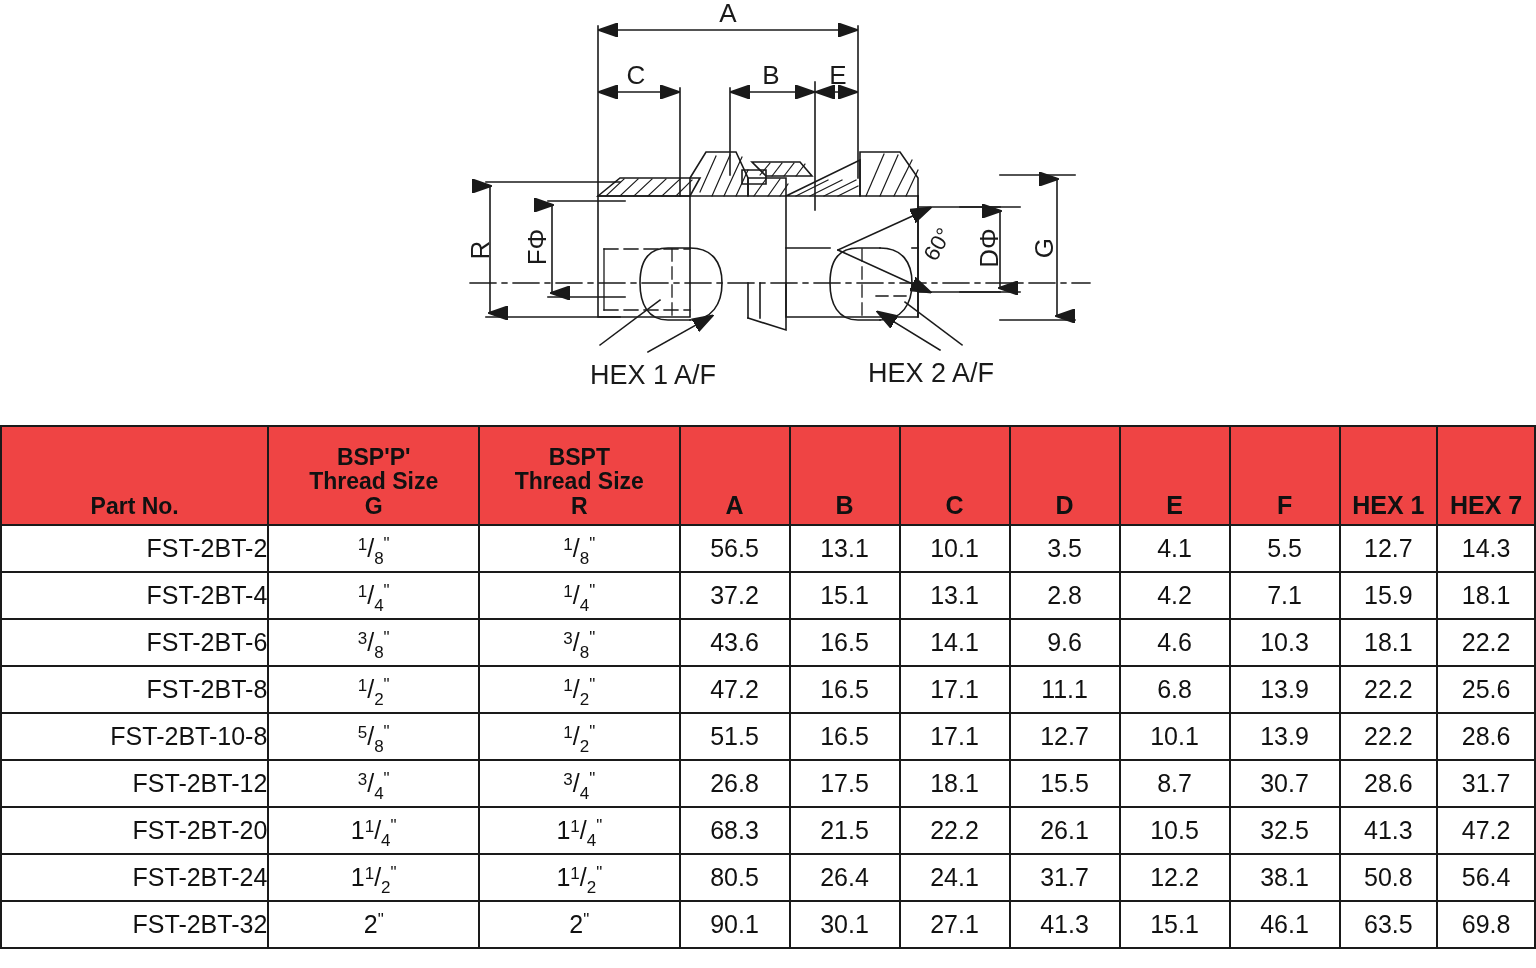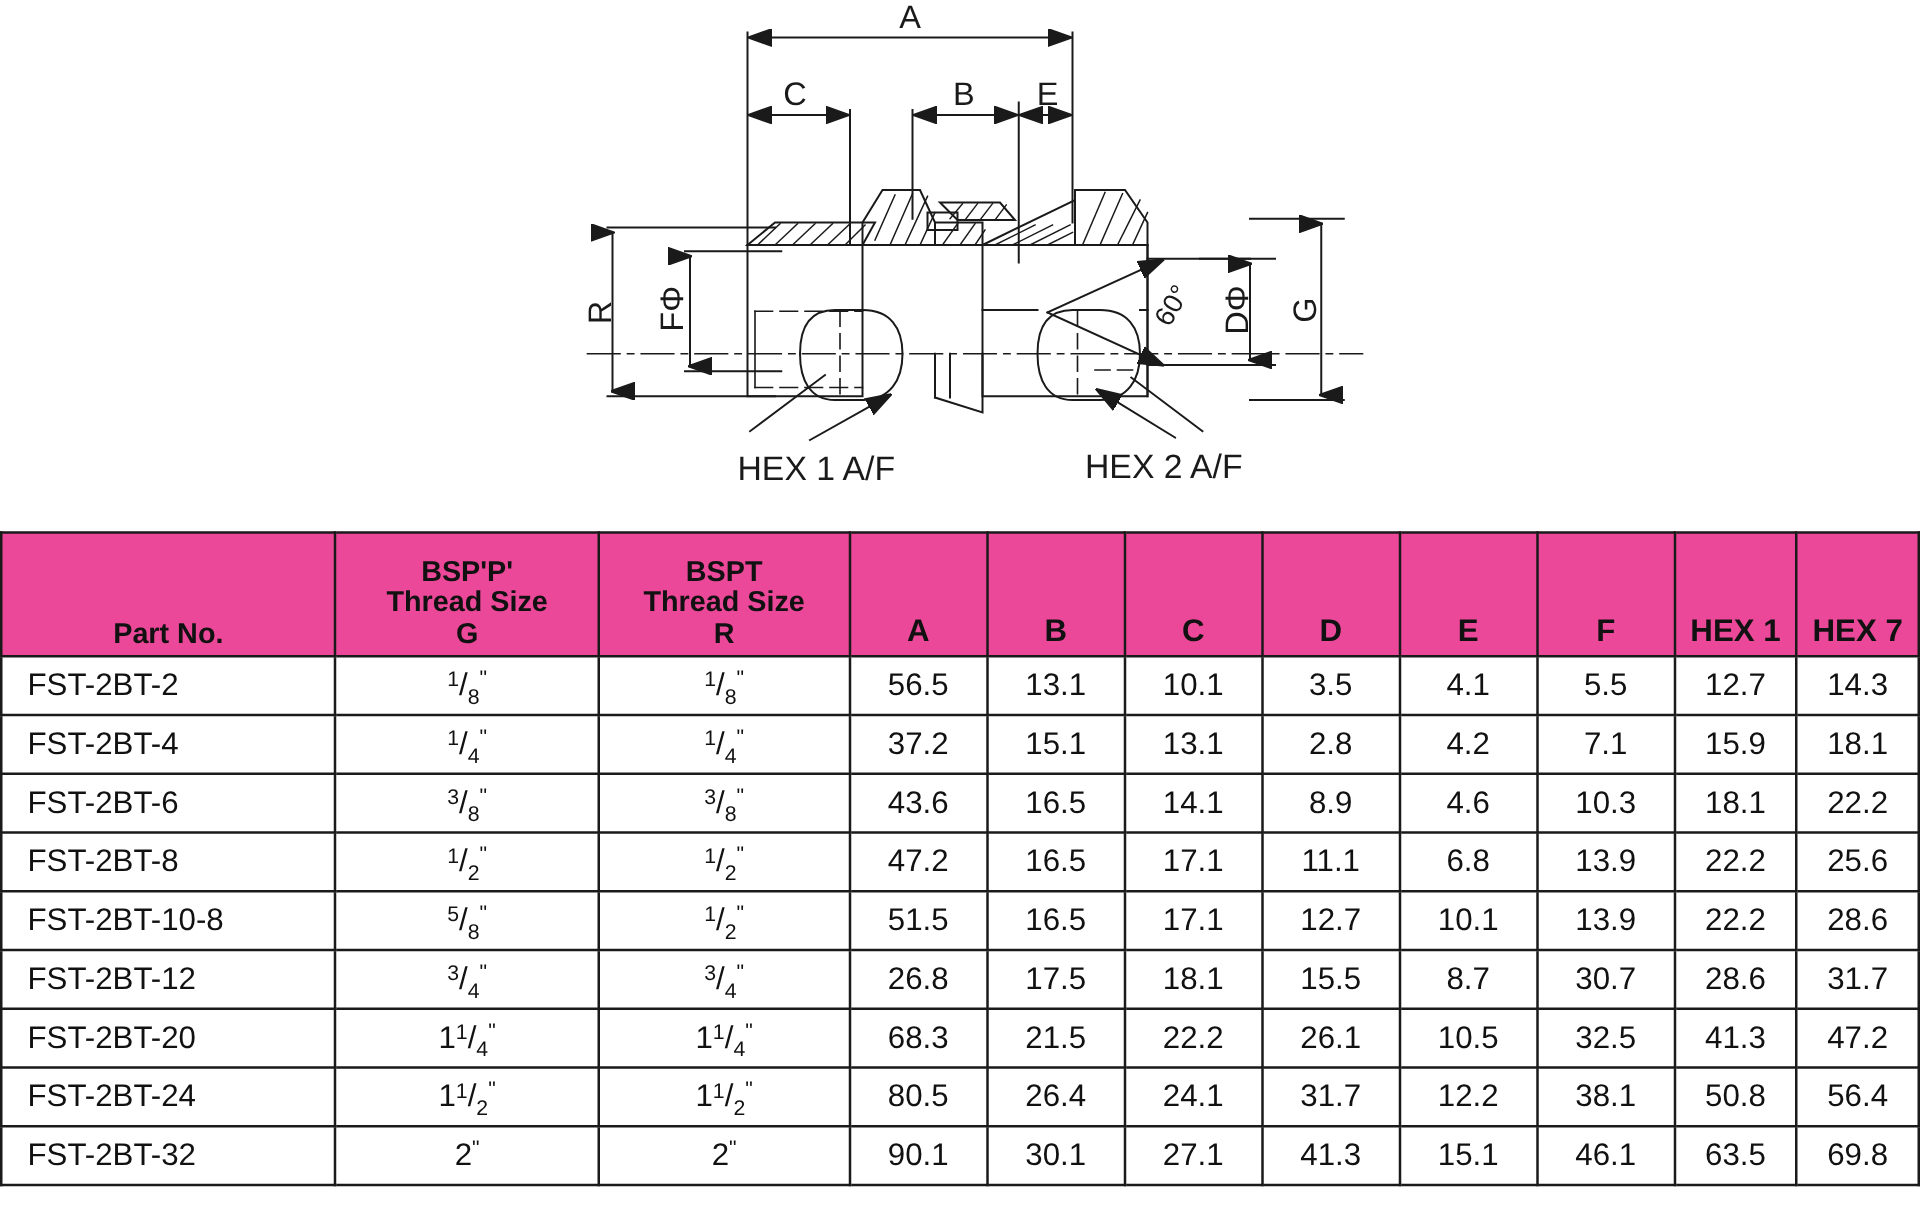--- a/index.html
+++ b/index.html
@@ -27,38 +27,38 @@
   }
   table.spec th,table.spec td{
     border:2px solid #1a1a1a;
     padding:0;
     text-align:center;
     vertical-align:middle;
     font-weight:bold;
     color:#111;
   }
   table.spec thead th{
-    background:#ec4899;
+    background:#ef4444;
     height:92px;
     vertical-align:bottom;
     padding-bottom:5px;
     font-size:23px;
     line-height:1.08;
   }
   table.spec thead th.dimhead{
     font-size:25px;
   }
   table.spec tbody td{
     height:45px;
     background:#ffffff;
     font-size:25px;
     font-weight:normal;
   }
   table.spec tbody td.part{
-    text-align:left;
+    text-align:right;
     padding-left:20px;
     font-size:25px;
   }
   table.spec tbody td.thread{
     font-size:25px;
   }
   
   col.c-part{width:260px;}
   col.c-g{width:205px;}
   col.c-r{width:195px;}
@@ -304,21 +304,21 @@
           <td>15.9</td>
           <td>18.1</td>
         </tr>
         <tr>
           <td class="part">FST-2BT-6</td>
           <td class="thread"><span class="frac"><span class="num">3</span><span class="sl">/</span><span class="den">8</span><span class="inch">"</span></span></td>
           <td class="thread"><span class="frac"><span class="num">3</span><span class="sl">/</span><span class="den">8</span><span class="inch">"</span></span></td>
           <td>43.6</td>
           <td>16.5</td>
           <td>14.1</td>
-          <td>8.9</td>
+          <td>9.6</td>
           <td>4.6</td>
           <td>10.3</td>
           <td>18.1</td>
           <td>22.2</td>
         </tr>
         <tr>
           <td class="part">FST-2BT-8</td>
           <td class="thread"><span class="frac"><span class="num">1</span><span class="sl">/</span><span class="den">2</span><span class="inch">"</span></span></td>
           <td class="thread"><span class="frac"><span class="num">1</span><span class="sl">/</span><span class="den">2</span><span class="inch">"</span></span></td>
           <td>47.2</td>

